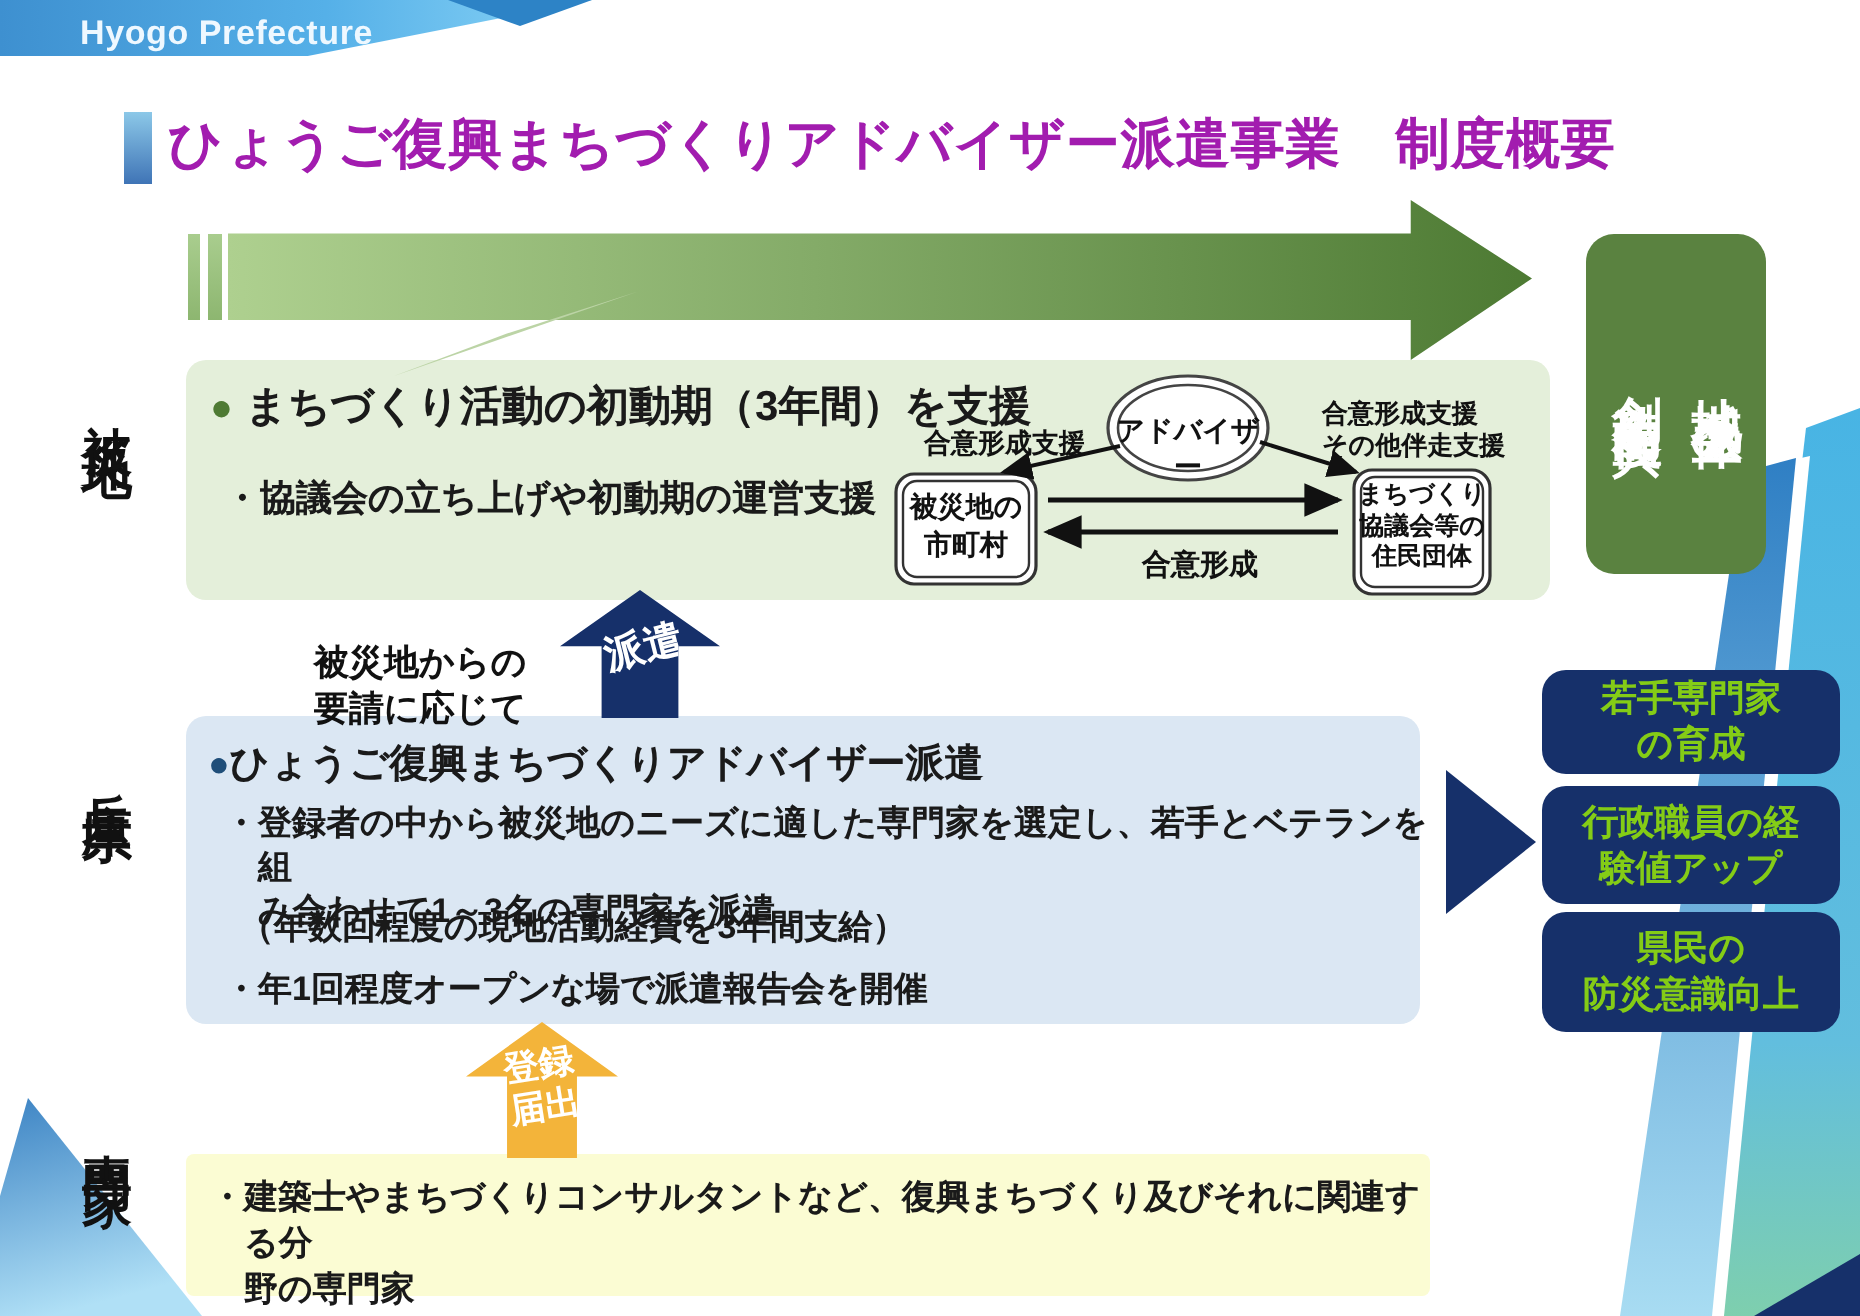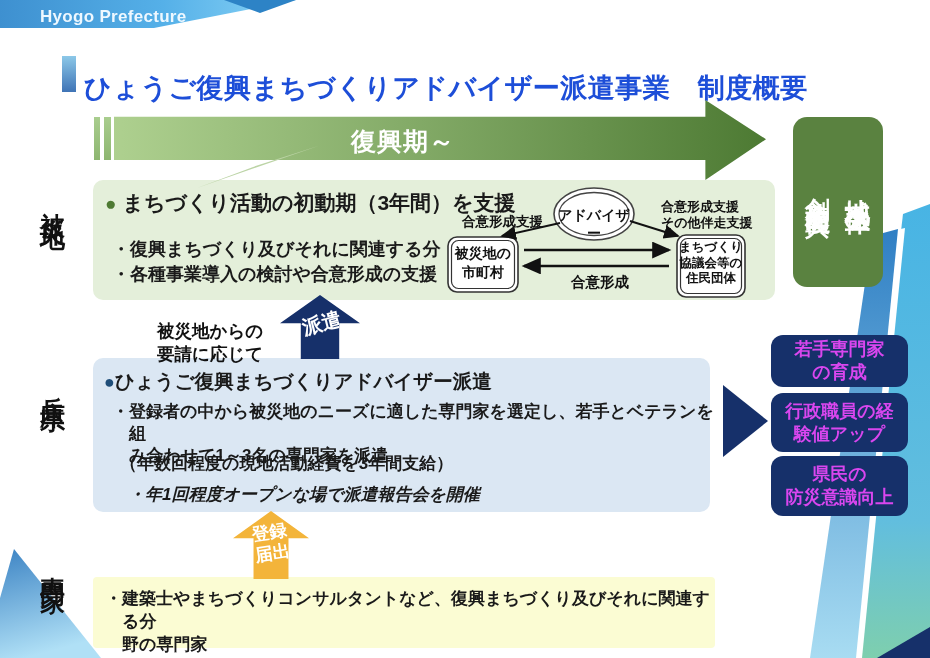--- a/index.html
+++ b/index.html
@@ -17,21 +17,21 @@
   .ribbon{left:0;top:0;width:296px;height:28px;z-index:4;
     background:linear-gradient(90deg,#3e90d0 0%,#55b0e8 55%,#8ad4f6 100%);
     clip-path:polygon(0 0,100% 0,52% 100%,0 100%);}
   .ribbon-notch{left:224px;top:0;width:72px;height:13px;z-index:5;background:#2d83c6;
     clip-path:polygon(0 0,100% 0,50% 100%);}
   .ribbon-label{left:40px;top:7px;z-index:6;font-size:17px;font-weight:bold;color:#eef8ff;letter-spacing:.3px;}
 
   
   .title-bar{left:62px;top:56px;width:14px;height:36px;z-index:2;
     background:linear-gradient(180deg,#8cc8e8,#3f74b6);}
-  .title{left:84px;top:70px;z-index:2;margin:0;font-size:27px;font-weight:bold;color:#1d4ed8;letter-spacing:.5px;}
+  .title{left:84px;top:54px;z-index:2;margin:0;font-size:27px;font-weight:bold;color:#a21caf;letter-spacing:.5px;}
 
   
   .tbar{top:117px;height:43px;z-index:2;background:linear-gradient(180deg,#a9cd8e,#8db670);}
   .tbar1{left:94px;width:6px;}
   .tbar2{left:104px;width:7px;}
   .banner{left:114px;top:100px;width:652px;height:80px;z-index:2;
     background:linear-gradient(90deg,#aed08f 0%,#84ab68 45%,#4d7a33 100%);
     clip-path:polygon(0 21%,90.7% 21%,90.7% 0,100% 49%,90.7% 100%,90.7% 75%,0 75%);}
   .banner-txt{position:absolute;top:25px;font-size:25px;font-weight:bold;color:#ffffff;letter-spacing:1px;}
   .ph1{left:22px;margin-top:35px;}
@@ -65,26 +65,26 @@
   .dispatch-label{left:22px;top:15px;font-size:20px;font-weight:bold;color:#fff;transform:rotate(-14deg);}
   .dispatch-note{left:157px;top:307px;z-index:2;font-size:17.5px;font-weight:bold;line-height:23px;color:#111;margin-top:13px;}
 
   
   .program-box{left:93px;top:358px;width:617px;height:154px;z-index:1;background:#dbe7f3;border-radius:10px;}
   .program-head{left:104px;top:368px;z-index:2;font-size:19.5px;font-weight:bold;color:#1a1a1a;}
   .bullet-blue{color:#1f4e79;font-size:18px;}
   .program-item{z-index:2;font-size:17px;font-weight:600;color:#1a1a1a;line-height:22px;}
   .pi0{left:112px;top:401px;width:586px;padding-left:17px;text-indent:-17px;}
   .pi1{left:120px;top:453px;}
-  .pi2{left:128px;top:484px;font-style:italic;}
+  .pi2{left:112px;top:484px;}
 
   
   .pointer-navy{left:723px;top:385px;width:45px;height:72px;z-index:2;background:#16306a;
     clip-path:polygon(0 0,100% 50%,0 100%);}
-  .outcome{left:771px;width:137px;z-index:2;background:#16306a;border-radius:12px;color:#d946ef;
+  .outcome{left:771px;width:149px;z-index:2;background:#16306a;border-radius:12px;color:#84cc16;
     font-size:18px;font-weight:bold;text-align:center;line-height:23px;
     display:flex;align-items:center;justify-content:center;}
   .oc0{top:335px;height:52px;}
   .oc1{top:393px;height:59px;}
   .oc2{top:456px;height:60px;}
 
   
   .goal-box{left:793px;top:117px;width:90px;height:170px;z-index:2;background:#5a8240;border-radius:14px;
     display:flex;align-items:center;justify-content:center;}
   .goal-text{writing-mode:vertical-rl;font-size:25px;font-weight:bold;color:#fff;letter-spacing:4px;line-height:40px;}
@@ -132,34 +132,32 @@
   <div class="abs ribbon-notch"></div>
   <div class="abs ribbon-label">Hyogo Prefecture</div>
 
   <div class="abs title-bar"></div>
   <h1 class="abs title">ひょうご復興まちづくりアドバイザー派遣事業　制度概要</h1>
 
   <div class="abs tbar tbar1"></div>
   <div class="abs tbar tbar2"></div>
   <div class="abs banner">
     <span class="banner-txt ph1">応急・復旧期</span>
-    <span class="banner-txt ph2">復興期～</span>
   </div>
   <div class="abs sliver"></div>
 
   <div class="abs rowlab" style="left:37px;top:192px;">被災地</div>
   <div class="abs rowlab" style="left:37px;top:376px;">兵庫県</div>
   <div class="abs rowlab" style="left:37px;top:556px;">専門家</div>
 
   <div class="abs support-box"></div>
   <div class="abs support-head">
     <span class="bullet-green">●</span><span>まちづくり活動の初動期（3年間）を支援</span>
   </div>
-  <div class="abs support-item si0">・復興まちづくり及びそれに関連する分</div>
-  <div class="abs support-item si1">・各種事業導入の検討や合意形成の支援</div>
+  <div class="abs support-item si0">・協議会の立ち上げや初動期の運営支援</div>
 
   <svg class="abs" style="left:440px;top:183px;z-index:2;" width="335" height="118" viewBox="0 0 335 118">
     <defs>
       <marker id="ah" markerWidth="9" markerHeight="8" refX="7" refY="3.5" orient="auto">
         <path d="M0,0 L8,3.5 L0,7 z" fill="#111"></path>
       </marker>
     </defs>
     <ellipse cx="154" cy="31" rx="40" ry="26" fill="#fff" stroke="#444" stroke-width="1.6"></ellipse>
     <ellipse cx="154" cy="31" rx="35" ry="21.5" fill="none" stroke="#444" stroke-width="1.3"></ellipse>
     <rect x="8" y="54" width="70" height="55" rx="9" fill="#fff" stroke="#333" stroke-width="1.6"></rect>

